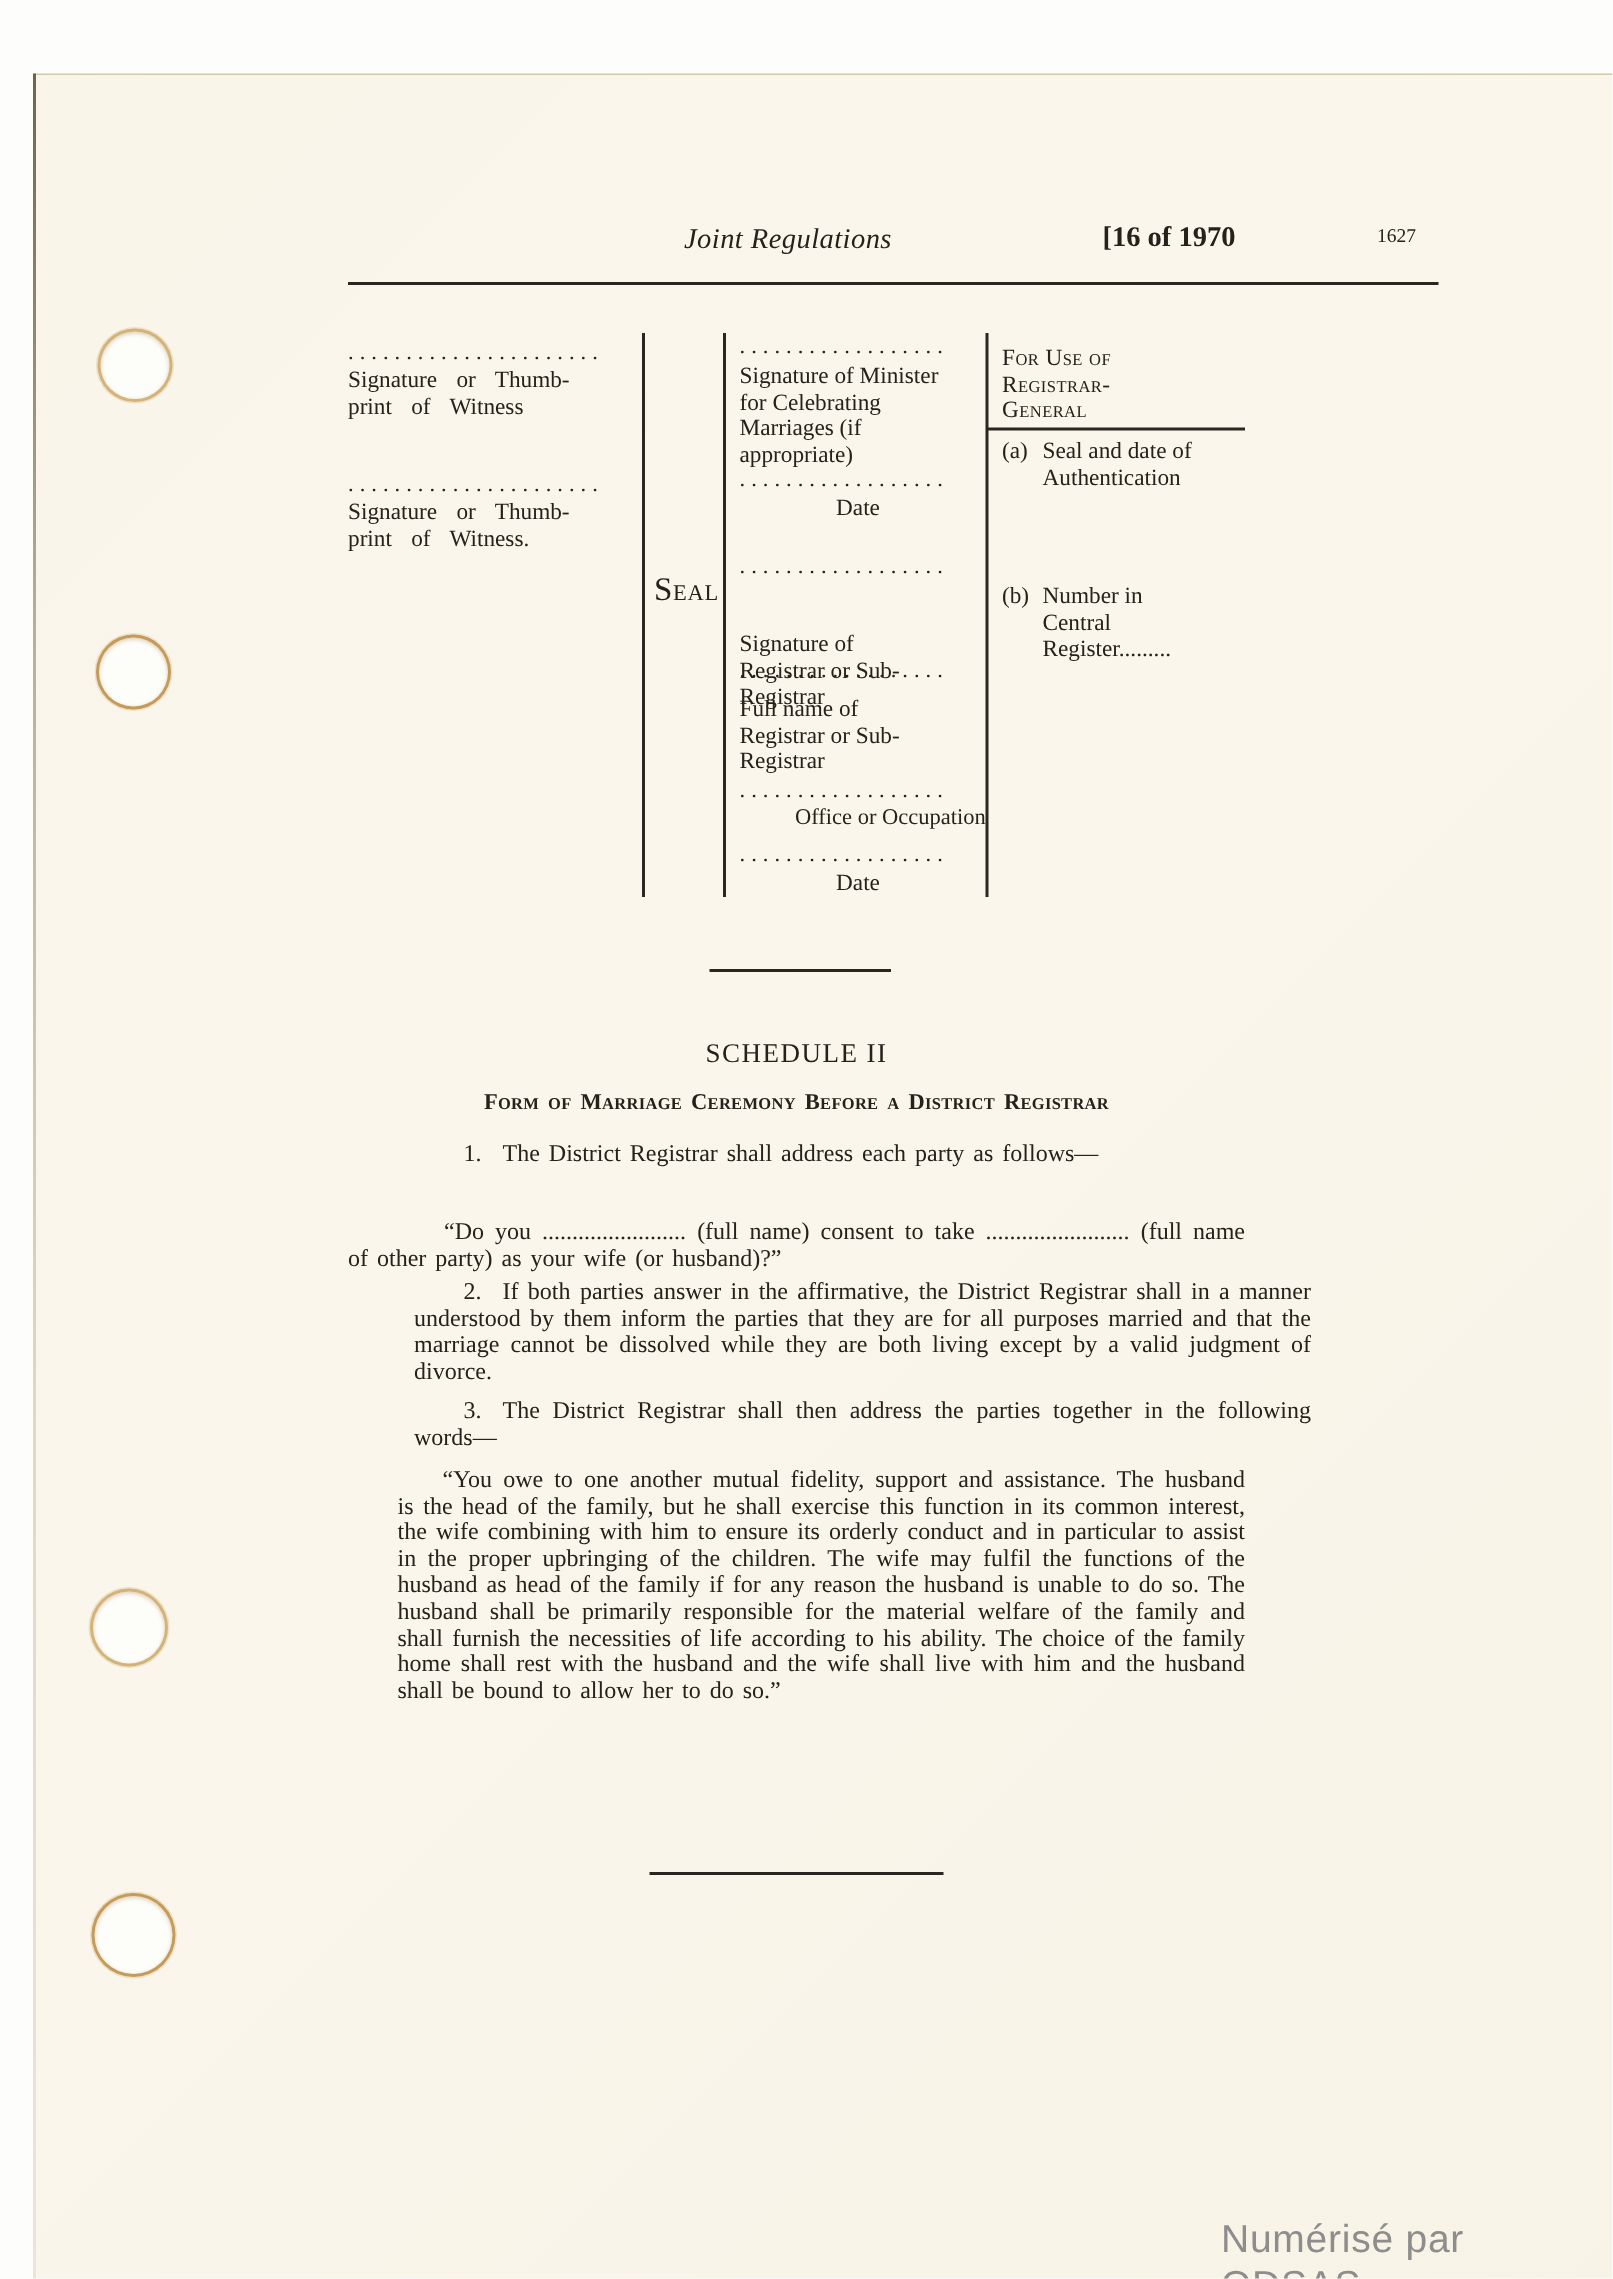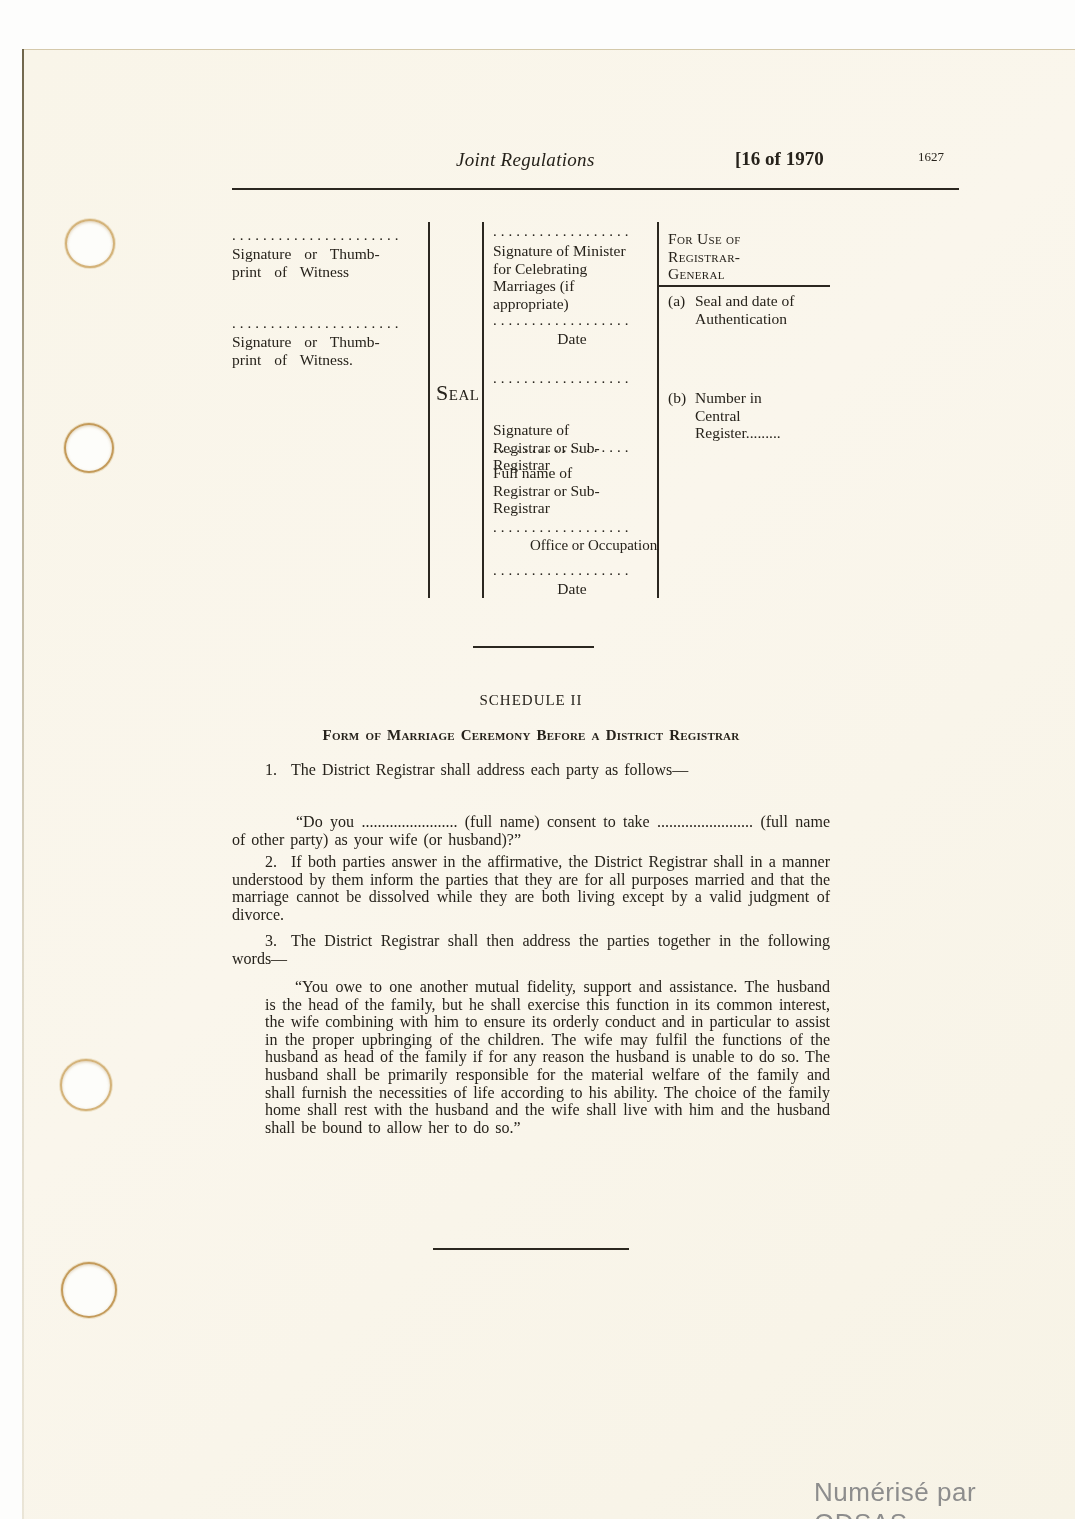--- a/index.html
+++ b/index.html
@@ -82,28 +82,28 @@
   .rg-item-text{white-space:pre-line;}
   #rg-item-a{left:668px;top:292px;width:180px;}
   #rg-item-b{left:668px;top:389px;width:180px;}
 
   
   .divider{height:2px;background:#2b2720;}
   #divider-1{left:473px;top:646px;width:121px;}
   #divider-2{left:433px;top:1248px;width:196px;}
 
   
-  #schedule-title{left:232px;top:692px;width:598px;text-align:center;font-size:15px;letter-spacing:1px;}
+  #schedule-title{left:232px;top:692px;width:598px;text-align:center;font-size:18px;letter-spacing:1px;}
   #schedule-subtitle{left:232px;top:727px;width:598px;text-align:center;font-size:15px;letter-spacing:.2px;word-spacing:2px;font-weight:bold;}
 
   .body-para{
     margin:0;font-size:16px;line-height:17.6px;text-align:justify;word-spacing:2px;
   }
   .para-num{margin-right:14px;}
-  .indent{text-indent:33px;}
+  .indent{text-indent:33px;margin-left:44px;}
   #para-1{left:232px;top:761px;width:598px;}
   #quote-1{left:232px;top:813px;width:598px;text-indent:64px;}
   #para-2{left:232px;top:853px;width:598px;}
   #para-3{left:232px;top:932px;width:598px;}
   #quote-2{left:265px;top:978px;width:565px;text-indent:30px;}
 
   
   #watermark{
     left:814px;top:1477px;font-family:"Liberation Sans","DejaVu Sans",sans-serif;
     font-size:26px;color:#8d8d8d;letter-spacing:.5px;

